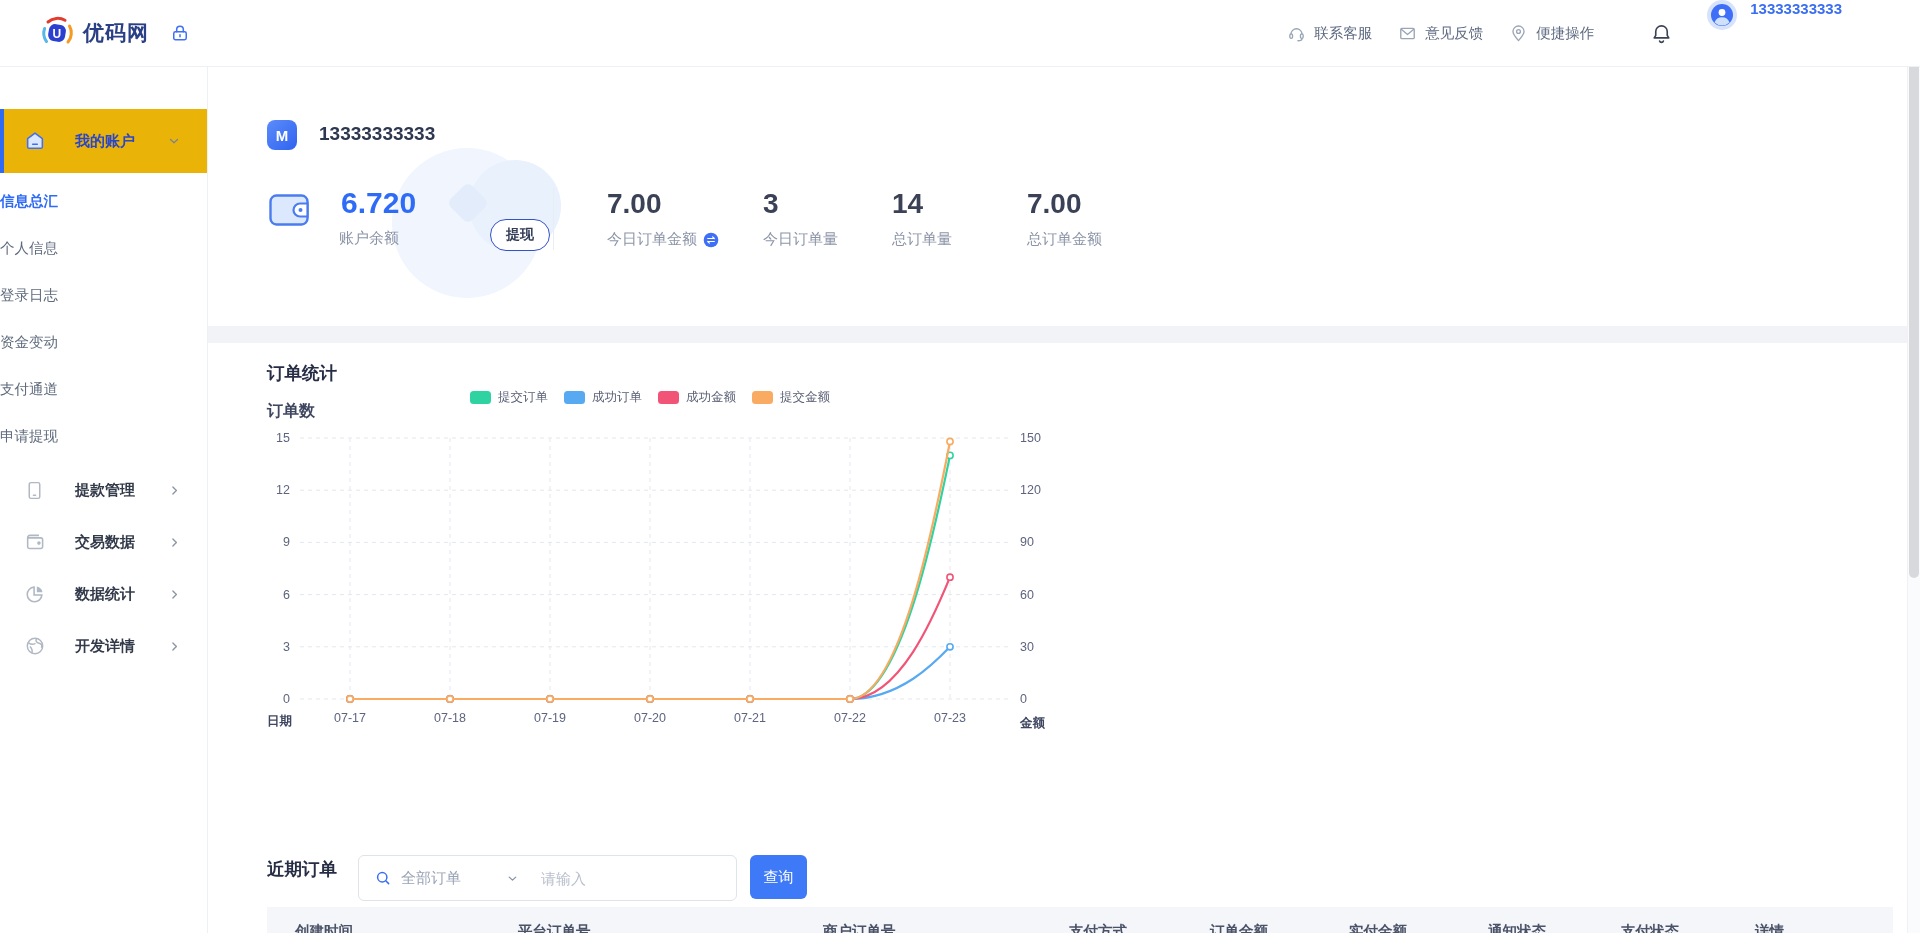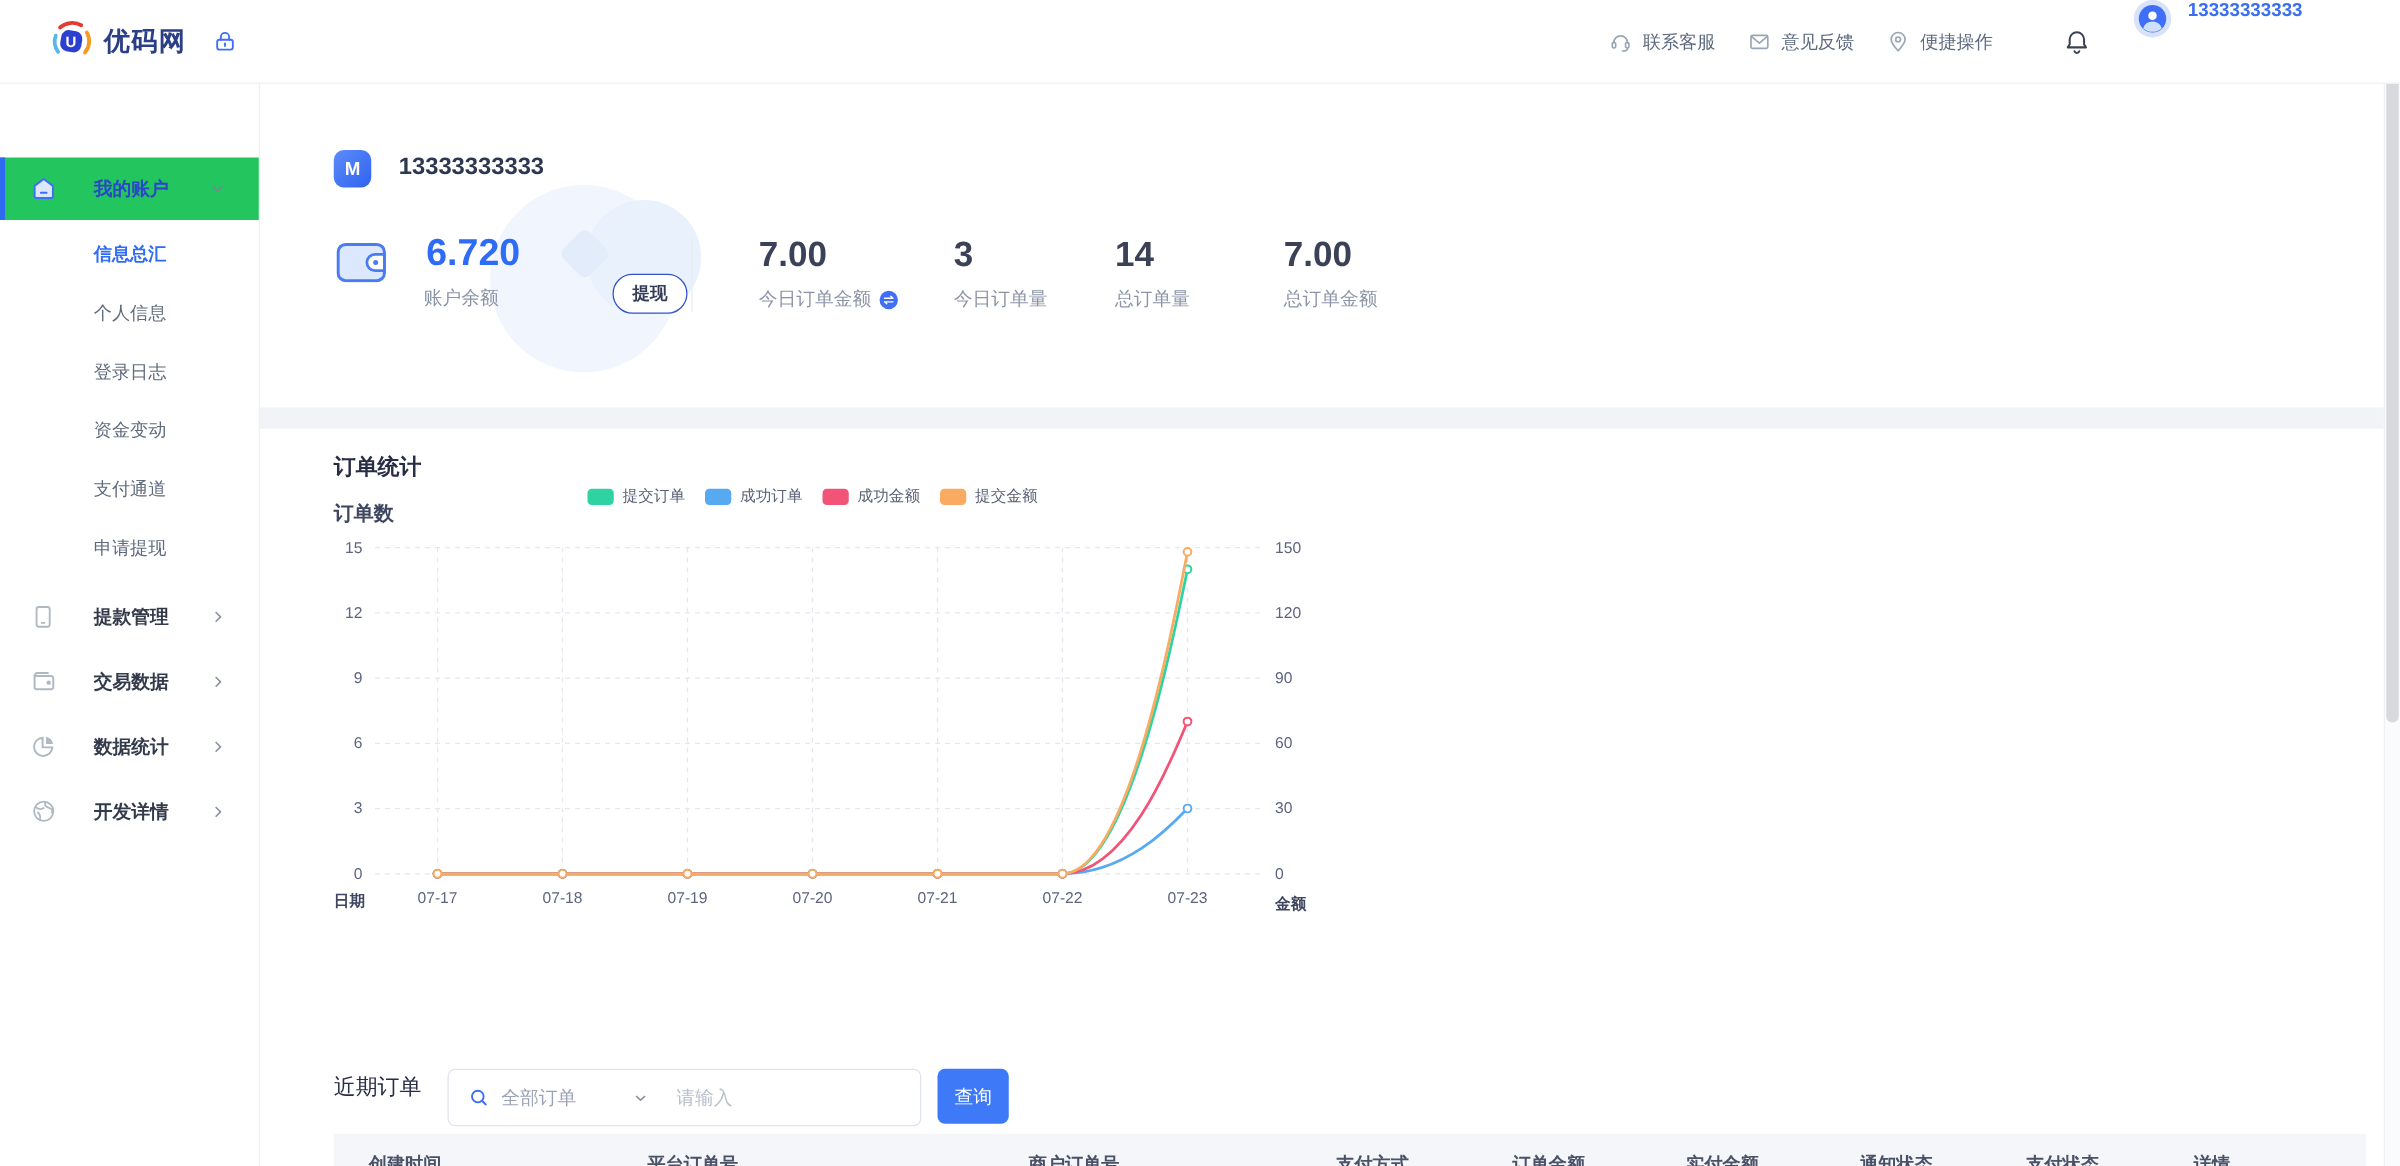--- a/index.html
+++ b/index.html
@@ -18,28 +18,28 @@
   .header-right{position:absolute;right:78px;top:0;height:66px;display:flex;}
   .hlink{display:flex;align-items:center;gap:8px;color:#5d6980;font-size:14.5px;cursor:pointer;margin-left:26px}
   .bell{margin-left:56px;cursor:pointer}
   .avatar{margin-left:34px;width:30px;height:30px;border-radius:50%;background:#d6e3fb;
           display:flex;align-items:center;justify-content:center;cursor:pointer}
   .phone-link{margin-left:13px;color:#3a6ef0;font-weight:bold;font-size:15px;cursor:pointer}
 
   
   .sidebar{position:absolute;left:0;top:66px;width:207px;bottom:0;background:#fff;
            border-right:1px solid #edf0f4;z-index:5}
-  .menu-group{position:relative;margin-top:60px;height:50px;background:#22c55e;
+  .menu-group{position:relative;margin-top:43px;height:64px;background:#eab308;
               display:flex;align-items:center;cursor:pointer}
   .menu-group::before{content:"";position:absolute;left:0;top:0;bottom:0;width:4px;background:#2f6bf0}
   .menu-group .icn{position:absolute;left:24px}
   .group-label{position:absolute;left:75px;color:#2a46c9;font-weight:bold;font-size:15px}
   .menu-group .chev{position:absolute;left:167px}
   .submenu{margin-top:5px}
-  .subitem{height:47px;line-height:47px;padding-left:75px;font-size:14.5px;color:#5f6b7d;cursor:pointer}
+  .subitem{height:47px;line-height:47px;font-size:14.5px;color:#5f6b7d;cursor:pointer}
   .subitem.active{color:#2e6bf6;font-weight:bold}
   .side-sections{margin-top:4px}
   .secitem{position:relative;height:52px;display:flex;align-items:center;cursor:pointer}
   .secitem .icn{position:absolute;left:24px}
   .sec-label{position:absolute;left:75px;font-size:15px;color:#333a4a;font-weight:600}
   .secitem .chev{position:absolute;left:168px}
 
   
   .card{position:absolute;left:207px;right:12px;background:#fff}
   .top-card{top:66px;height:260px}
@@ -75,21 +75,21 @@
   .lg-swatch{width:21px;height:13px;border-radius:3.5px}
   .lg-label{font-size:12.5px;color:#5a6176}
   .yname{position:absolute;left:60px;top:58px;font-size:16px;font-weight:bold;color:#3f4660}
   .xname{position:absolute;left:60px;top:370px;font-size:12.5px;font-weight:bold;color:#3f4660}
   .chart-svg{position:absolute;left:0;top:0}
   .chart-svg .grid{stroke:#e3e7ee;stroke-dasharray:4 4;stroke-width:1}
   .chart-svg .tick{fill:#5d6480;font-size:12.5px}
   .chart-svg .axisname{fill:#3f4660;font-size:12.5px;font-weight:bold}
 
   
-  .orders-title{position:absolute;left:60px;top:12px;font-size:17.5px;font-weight:normal;color:#262d45}
+  .orders-title{position:absolute;left:60px;top:12px;font-size:17.5px;font-weight:bold;color:#262d45}
   .search-box{position:absolute;left:151px;top:10px;width:377px;height:44px;border:1px solid #dfe3ea;
               border-radius:6px;display:flex;align-items:center;background:#fff}
   .search-box .icn{margin-left:15px}
   .filter-select{display:flex;align-items:center;margin-left:9px;width:118px;cursor:pointer}
   .filter-value{font-size:15px;color:#9aa3b5;flex:1}
   .kw-input{border:none;outline:none;margin-left:20px;width:160px;font-size:15px;color:#5d6480;
             font-family:inherit;background:transparent}
   .kw-input::placeholder{color:#b9c0cc}
   .query-btn{position:absolute;left:543px;top:10px;width:57px;height:44px;border:none;border-radius:6px;
              color:#fff;font-size:15px;font-family:inherit;cursor:pointer}

